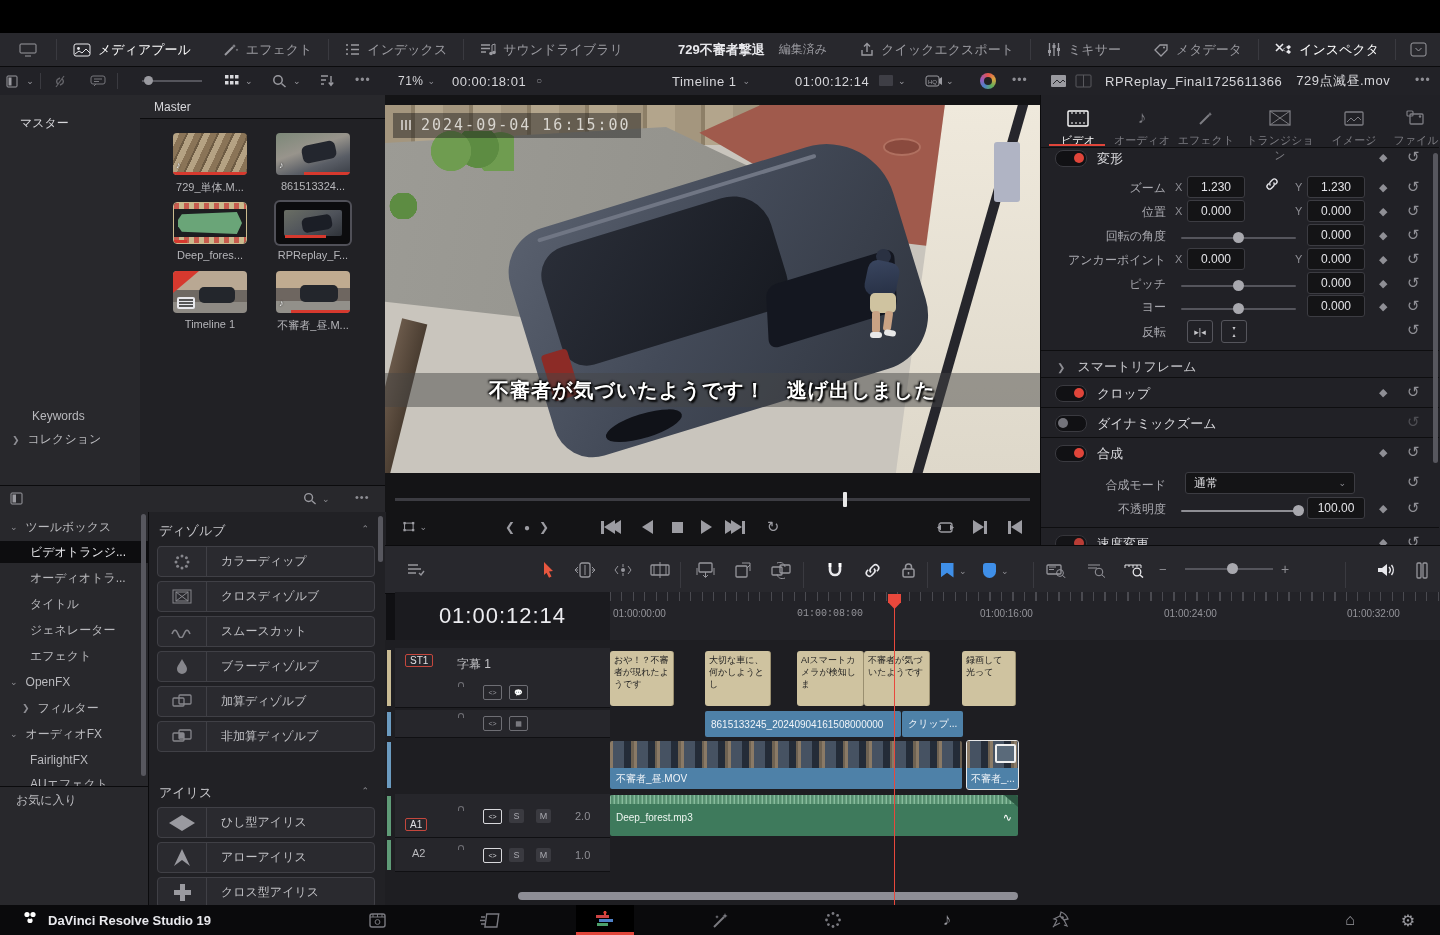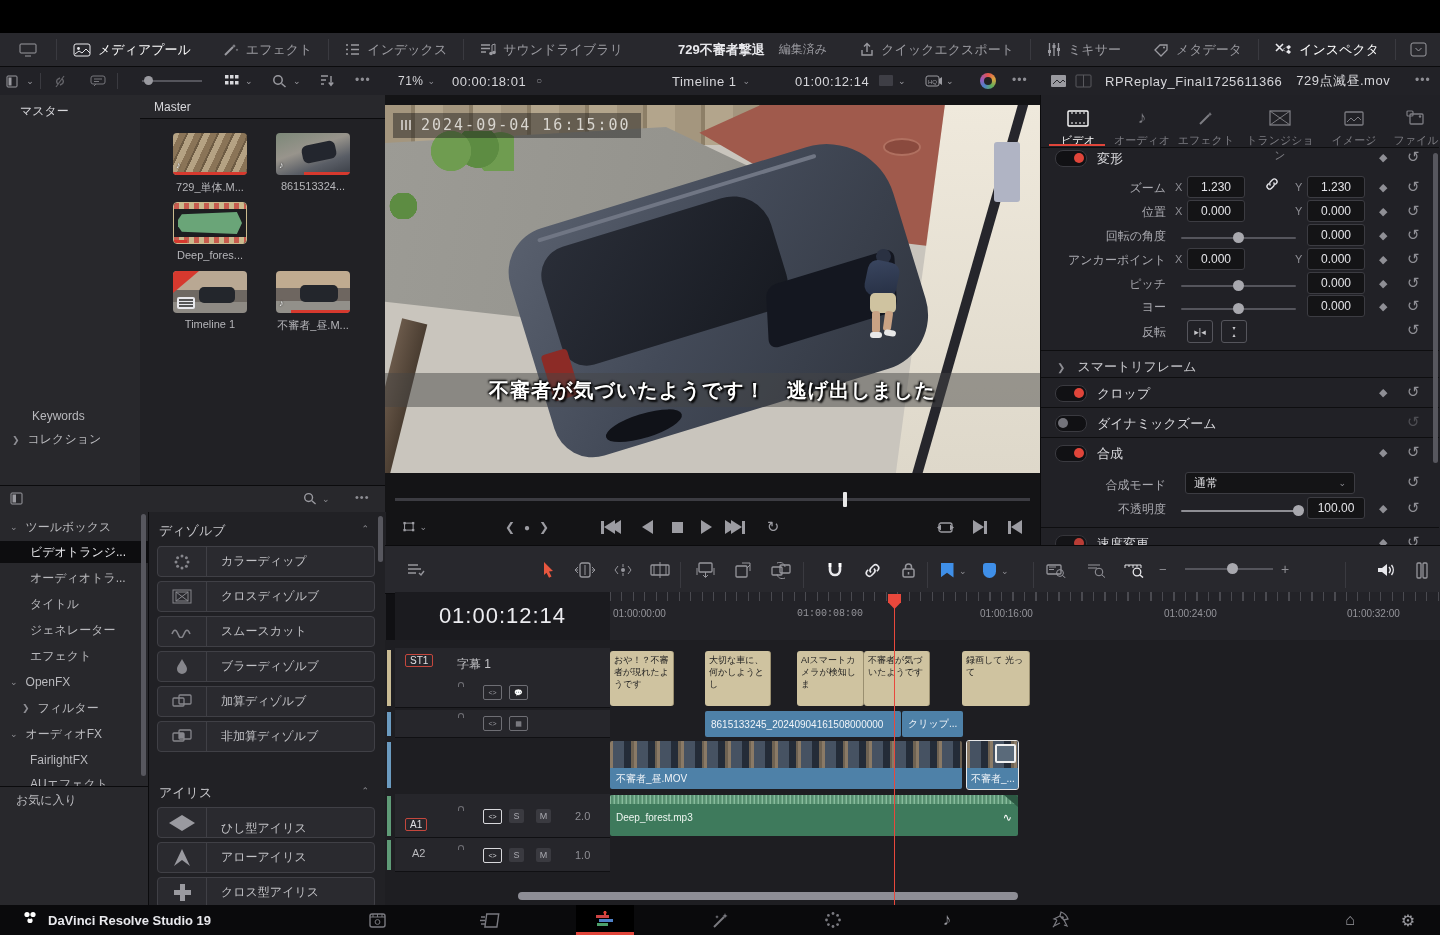--- a/index.html
+++ b/index.html
@@ -316,21 +316,21 @@
         </svg>
       </div>
     <div class="a row" style="left:1105px;top:0;height:28px;gap:14px;">
       <span class="tc" style="font-size:13px;">RPReplay_Final1725611366</span>
       <span class="tc" style="font-size:13px;">729点滅昼.mov</span>
     </div>
     <div class="a dim" style="left:1415px;top:6px;font-size:12px;letter-spacing:1px;">•••</div>
   </div>
 
   <div class="a mp-side">
-    <div class="a side-item" style="left:20px;top:8px;color:#d8d8dc;">マスター</div>
+    <div class="a side-item" style="left:20px;top:20px;color:#d8d8dc;">マスター</div>
     <div class="a side-item" style="left:10px;top:288px;color:#cfcfd3;"></div>
     <div class="a side-item" style="left:32px;top:314px;">Keywords</div>
     <div class="a row" style="left:12px;top:336px;gap:8px;">
       <span class="dim" style="font-size:9px;">❯</span>
       <span class="side-item">コレクション</span>
     </div>
   </div>
 
   <div class="a mp-grid"></div>
   <div class="a bin-head">
@@ -353,20 +353,28 @@
     <span class="mp-label">861513324...</span>
   </div>
   <div class="a mp-item" style="left:158px;top:202px;">
     <div class="thumb" style="background:#1d1d20;border:1px solid #caba8e;box-sizing:border-box;">
       <span style="position:absolute;left:0;top:0;width:100%;height:6px;background:repeating-linear-gradient(90deg,#c75b4e 0 5px,#caba8e 5px 10px);"></span>
       <span style="position:absolute;left:0;bottom:0;width:100%;height:6px;background:repeating-linear-gradient(90deg,#c75b4e 0 5px,#caba8e 5px 10px);"></span>
       <span style="position:absolute;left:4px;top:9px;right:4px;bottom:9px;background:#6aa578;clip-path:polygon(0 35%,6% 10%,92% 0,100% 50%,92% 100%,6% 90%,0 65%);"></span>
       <span class="redbar" style="width:18%;"></span>
     </div>
     <span class="mp-label">Deep_fores...</span>
+  </div>
+  <div class="a mp-item" style="left:261px;top:202px;">
+    <div class="thumb" style="background:#0c0c0e;box-shadow:0 0 0 2px #505058;">
+      <span style="position:absolute;left:8px;top:8px;right:8px;bottom:8px;background:linear-gradient(150deg,#6a6e64 0%,#4e525a 55%,#2e3238 100%);border-radius:2px;"></span>
+      <span style="position:absolute;left:26px;top:14px;width:30px;height:15px;border-radius:5px;background:#1b1e26;transform:rotate(-10deg);"></span>
+      <span class="redbar" style="left:12%;width:55%;bottom:6px;"></span>
+    </div>
+    <span class="mp-label">RPReplay_F...</span>
   </div>
   <div class="a mp-item" style="left:158px;top:271px;">
     <div class="thumb" style="background:linear-gradient(180deg,#b9a893 0 45%,#6e6862 45% 75%,#8e8a84 75% 100%);">
       <span style="position:absolute;left:0;top:0;width:0;height:0;border-top:22px solid #d6392e;border-right:26px solid transparent;"></span>
       <span style="position:absolute;left:26px;top:16px;width:36px;height:16px;border-radius:5px;background:#23262c;"></span>
       <span style="position:absolute;left:4px;bottom:4px;width:18px;height:12px;background:#e8e8ec;border-radius:2px;display:flex;flex-direction:column;justify-content:center;gap:1px;padding:0 2px;box-sizing:border-box;">
           <i style="height:2px;background:#555;"></i>
           <i style="height:2px;background:#555;"></i>
           <i style="height:2px;background:#555;"></i>
         </span>
@@ -785,21 +793,21 @@
           <svg width="20" height="15" viewBox="0 0 20 15">
             <rect x="1" y="4" width="11" height="8" rx="1" fill="none" stroke="#86868c" stroke-width="1.3"></rect>
             <rect x="7" y="1" width="12" height="9" rx="1" fill="none" stroke="#86868c" stroke-width="1.3"></rect>
             <rect x="7" y="4" width="5" height="5" fill="#86868c"></rect>
           </svg>
         </span>
       <span class="lbl">非加算ディゾルブ</span>
     </div>
 
     <div class="fx-sec" style="top:272px;"><span>アイリス</span><span class="a dim" style="right:4px;top:2px;font-size:9px;">⌃</span></div>
-    <div class="fx-item" style="top:295px;align-items:flex-end;">
+    <div class="fx-item" style="top:295px;">
       <span class="icel">
           <svg width="26" height="16" viewBox="0 0 26 16">
             <path d="M13 0L26 8 13 16 0 8z" fill="#9a9aa0"></path>
           </svg>
         </span>
       <span class="lbl">ひし型アイリス</span>
     </div>
     <div class="fx-item" style="top:330px;">
       <span class="icel">
           <svg width="16" height="17" viewBox="0 0 16 17">
@@ -963,21 +971,21 @@
       <span class="tname a" style="left:62px;top:8px;">字幕 1</span>
       <span class="lock a" style="left:62px;top:38px;"></span>
       <span class="mini a" style="left:88px;top:37px;">&lt;&gt;</span>
       <span class="mini a" style="left:114px;top:37px;">💬</span>
     </div>
     <div class="lane" style="top:8px;height:60px;width:830px;">
       <div class="clip-sub" style="left:0;top:3px;width:64px;height:55px;">おや！？不審者が現れたようです</div>
       <div class="clip-sub" style="left:95px;top:3px;width:66px;height:55px;">大切な車に、何かしようとし</div>
       <div class="clip-sub" style="left:187px;top:3px;width:67px;height:55px;">AIスマートカメラが検知しま</div>
       <div class="clip-sub" style="left:254px;top:3px;width:66px;height:55px;">不審者が気づいたようです</div>
-      <div class="clip-sub" style="left:352px;top:3px;width:68px;height:55px;">録画して 光って</div>
+      <div class="clip-sub" style="left:352px;top:3px;width:54px;height:55px;">録画して 光って</div>
     </div>
 
     <div class="tcolor" style="top:72px;height:24px;background:#6b9bc0;"></div>
     <div class="thead" style="top:70px;height:28px;">
       <span class="lock a" style="left:62px;top:7px;"></span>
       <span class="mini a" style="left:88px;top:6px;">&lt;&gt;</span>
       <span class="mini a" style="left:114px;top:6px;">▦</span>
     </div>
     <div class="lane" style="top:70px;height:28px;width:830px;">
       <div class="clip-blue" style="left:95px;top:1px;width:196px;height:26px;">8615133245_20240904161508000000</div>

